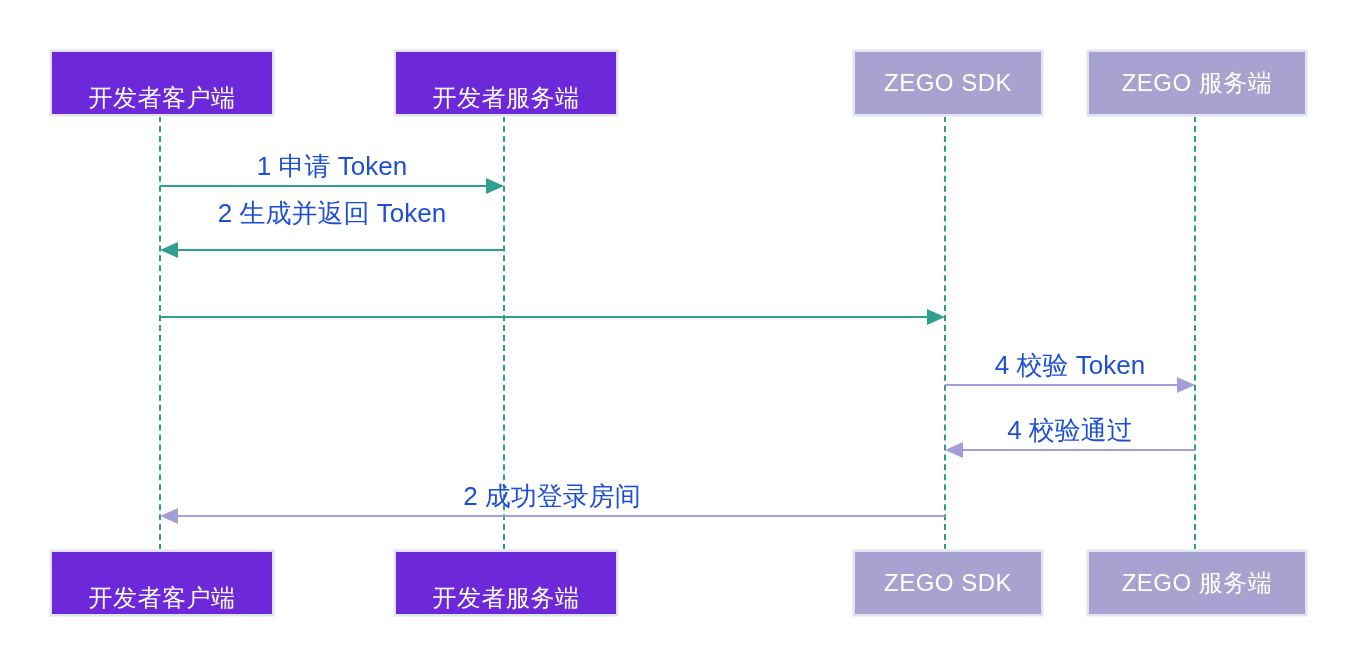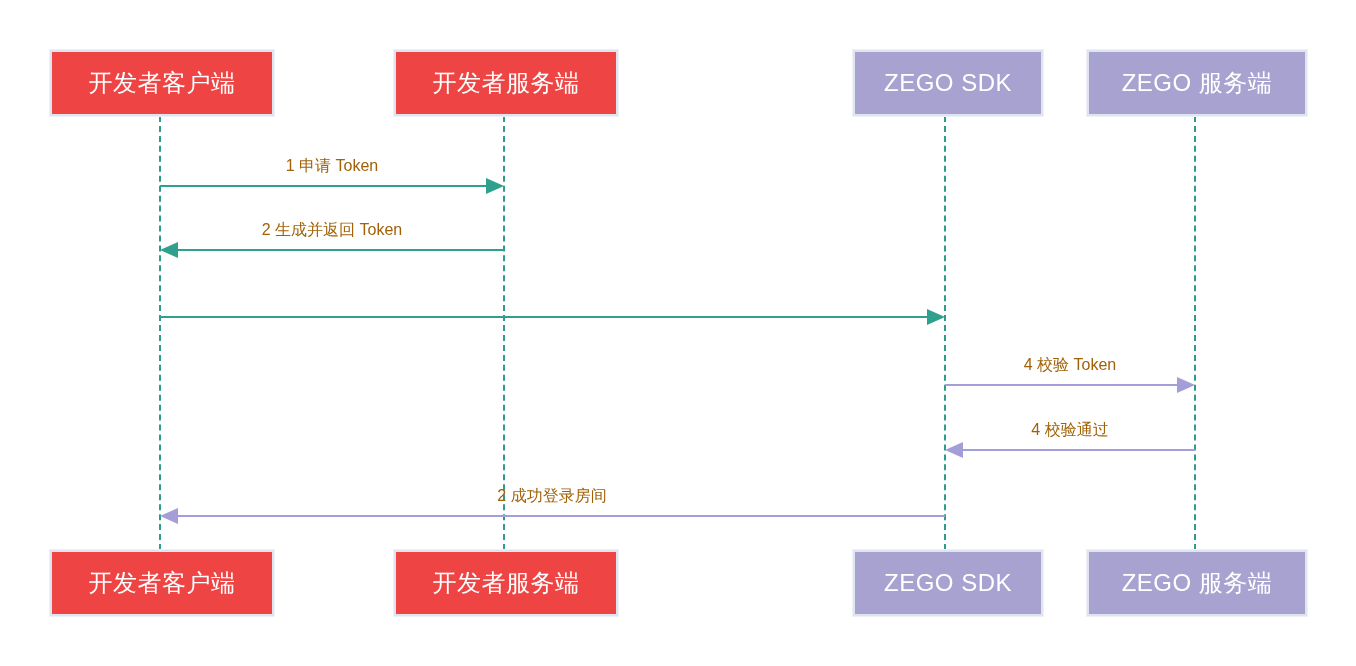--- a/index.html
+++ b/index.html
@@ -32,37 +32,37 @@
     border: 2px solid #e0e4ef;
     box-shadow: 0 0 0 1px #eef1f7;
     display: flex;
     align-items: center;
     justify-content: center;
     color: #ffffff;
     font-size: 24px;
     letter-spacing: 0.5px;
     box-sizing: content-box;
   }
-  .actor.green  { background: #ef4444; }
+  .actor.green  { background: #6d28d9; align-items: flex-end; }
   .actor.purple { background: #a8a2d0; }
   .row-top    { top: 50px; }
   .row-bottom { top: 550px; }
   .a1 { left: 50px;   width: 220px; }
   .a2 { left: 394px;  width: 220px; font-family: Liberation Mono, monospace; }
   .a3 { left: 853px;  width: 186px; }
   .a4 { left: 1087px; width: 216px; }
 
   
   .msg-label {
     position: absolute;
     transform: translateX(-50%);
     white-space: nowrap;
-    font-size: 16px;
+    font-size: 26px;
     line-height: 28px;
-    color: #a16207;
+    color: #1d4ed8;
   }
   .msg-line {
     position: absolute;
     height: 2px;
   }
   .msg-line.green  { background: #2fa08d; }
   .msg-line.purple { background: #a49ed8; }
   .arrowhead {
     position: absolute;
     width: 0;
@@ -108,21 +108,21 @@
     <span>ZEGO SDK</span>
   </div>
   <div class="actor purple row-bottom a4">
     <span>ZEGO 服务端</span>
   </div>
 
   <div class="msg-label" style="left:332px; top:152px">1 申请 Token</div>
   <div class="msg-line green" style="left:160px; top:185px; width:328px"></div>
   <div class="arrowhead right green" style="left:486px; top:178px"></div>
 
-  <div class="msg-label" style="left:332px; top:216px">2 生成并返回 Token</div>
+  <div class="msg-label" style="left:332px; top:199px">2 生成并返回 Token</div>
   <div class="msg-line green" style="left:176px; top:249px; width:328px"></div>
   <div class="arrowhead left green" style="left:160px; top:242px"></div>
 
   <div class="msg-line green" style="left:160px; top:316px; width:769px"></div>
   <div class="arrowhead right green" style="left:927px; top:309px"></div>
 
   <div class="msg-label" style="left:1070px; top:351px">4 校验 Token</div>
   <div class="msg-line purple" style="left:945px; top:384px; width:234px"></div>
   <div class="arrowhead right purple" style="left:1177px; top:377px"></div>
 

